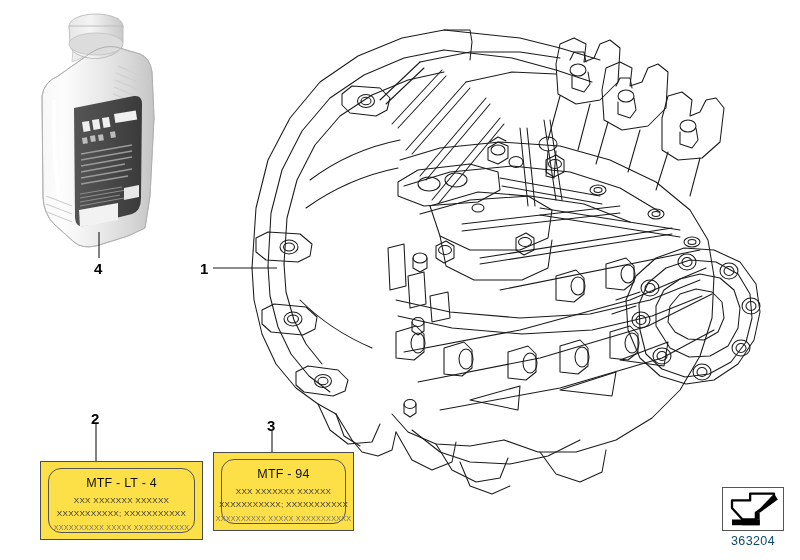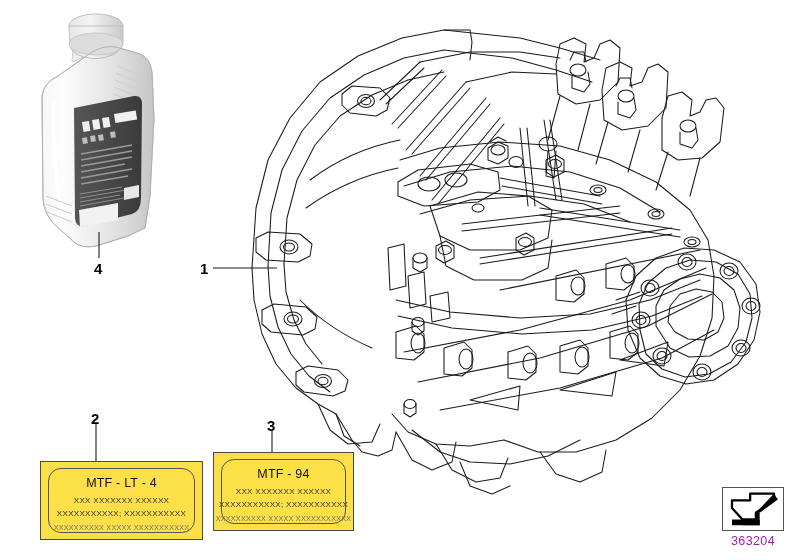--- a/index.html
+++ b/index.html
@@ -92,21 +92,21 @@
     box-sizing: border-box;
   }
   #partnum-text {
     position: absolute;
     left: 718px;
     top: 534px;
     width: 70px;
     text-align: center;
     font-family: "Liberation Sans", sans-serif;
     font-size: 12.5px;
-    color: #a21caf;
+    color: #0c4a6e;
     letter-spacing: 0.4px;
   }
 </style>
 </head>
 <body>
 
 <div id="canvas">
 
   <svg class="layer" viewBox="0 0 800 560" xmlns="http://www.w3.org/2000/svg">
     <g fill="none" stroke="#1a1a1a" stroke-width="1.05" stroke-linejoin="round" stroke-linecap="round">

